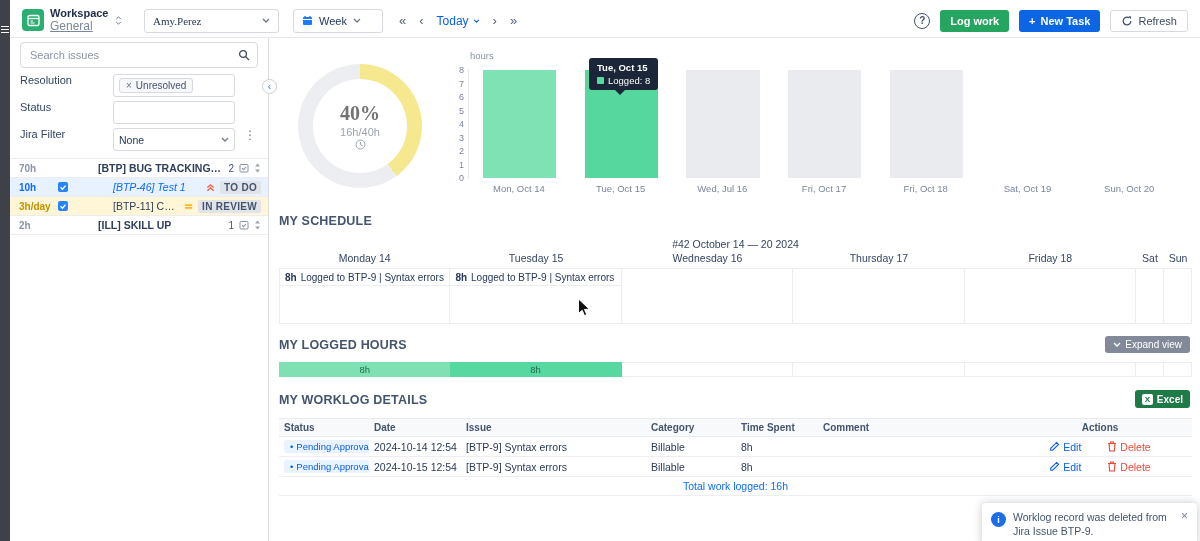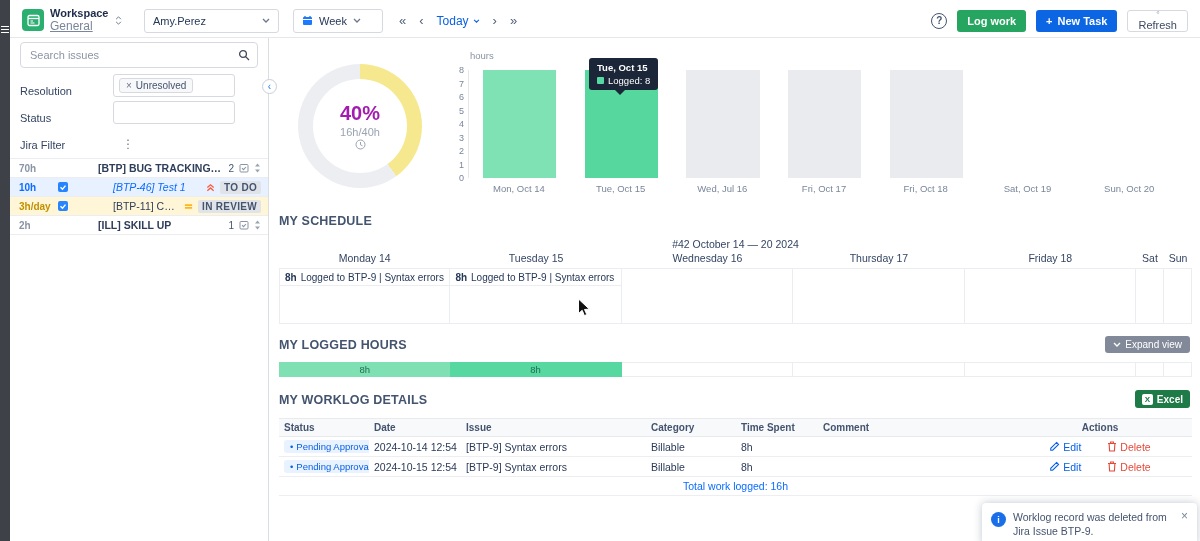--- a/index.html
+++ b/index.html
@@ -16,44 +16,44 @@
   .topbar { position:absolute; left:10px; top:4px; width:1190px; height:34px; background:#fff;
             border-bottom:1px solid #E5E7EB; display:flex; align-items:center; padding:0 12px; z-index:5; }
   .ws { display:flex; align-items:center; gap:6px; width:116px; }
   .ws-icon { width:22px; height:22px; border-radius:4px; background:#2BAF71; display:flex; align-items:center; justify-content:center; flex:none; cursor:pointer; }
   .ws-text { line-height:1.05; }
   .ws-title { font-size:11px; font-weight:700; color:#1D2B4A; }
   .ws-sub { font-size:12px; color:#7A8699;text-decoration:underline; }
   .ws-caret { color:#6B778C; display:flex; flex-direction:column; gap:1px; cursor:pointer; }
   .select { height:24px; border:1px solid #D6DAE0; border-radius:3px; display:flex; align-items:center;
             padding:0 8px; font-size:11px; color:#253858; gap:6px; background:#fff; cursor:pointer; }
-  .user-select { width:135px; margin-left:6px; justify-content:space-between; }
+  .user-select { width:135px; margin-left:6px; justify-content:space-between;font-family:Liberation Serif, serif; }
   .period-select { width:90px; margin-left:14px; }
   .chev-svg { color:#6B778C; }
   .nav { display:flex; align-items:center; gap:13px; margin-left:16px; color:#505F79; font-size:13px; }
   .nav-btn { cursor:pointer; }
   .today { color:#0B61E4; font-size:12px; display:flex; gap:4px; align-items:center; cursor:pointer; }
   .today .chev-svg { color:#0B61E4; }
   .tb-right { margin-left:auto; display:flex; align-items:center; gap:10px; }
   .help { width:16px; height:16px; border:1.5px solid #44546F; border-radius:50%; font-size:10px; font-weight:700;
           color:#44546F; display:flex; align-items:center; justify-content:center; cursor:pointer; }
   .btn { height:22px; border:none; border-radius:3px; font-size:11px; font-weight:700; padding:0 10px;
          display:flex; align-items:center; gap:5px; font-family:inherit; cursor:pointer; }
   .btn-green { background:#25A55F; color:#fff; }
   .btn-blue { background:#0C66E4; color:#fff; }
-  .btn-ghost { background:#fff; color:#3D4B63; border:1px solid #D6DAE0; font-weight:400;flex-direction:column; }
+  .btn-ghost { background:#fff; color:#3D4B63; border:1px solid #D6DAE0; font-weight:400; }
 
   
   .sidebar { position:absolute; left:10px; top:34px; width:259px; height:507px; background:#fff; border-right:1px solid #DADDE2; z-index:2; }
   .search-wrap { margin:8px 10px 4px; position:relative; }
   .search-input { width:100%; height:26px; border:1px solid #D6DAE0; border-radius:4px; padding:0 26px 0 9px;
                   font-size:11px; color:#253858; font-family:inherit; }
   .search-input::placeholder { color:#8C95A5; }
   .search-icon { position:absolute; right:8px; top:7px; }
-  .f-row { display:flex; align-items:flex-end; padding:2px 10px; height:27px; }
+  .f-row { display:flex; align-items:flex-start; padding:2px 10px; height:27px; }
   .f-label { width:93px; font-size:11px; color:#344563; }
   .f-field { width:122px; height:23px; border:1px solid #D6DAE0; border-radius:3px; display:flex; align-items:center;
              padding:0 5px; font-size:10.5px; background:#fff; }
   .chip { display:flex; align-items:center; gap:4px; border:1px solid #D6DAE0; background:#F7F8FA; border-radius:3px;
           padding:1px 6px; font-size:10px; color:#44546F; }
   .chip-x { cursor:pointer; color:#6B778C; }
   .f-select { justify-content:space-between; cursor:pointer; }
   .dots { margin-left:9px; color:#6B778C; font-size:12px; cursor:pointer; }
   .issues { margin-top:5px; border-top:1px solid #ECEDF0; }
   .issue { display:flex; align-items:center; height:19px; padding:0 7px 0 9px; border-bottom:1px solid #ECEDF0;
@@ -74,21 +74,21 @@
 
   
   .main { position:absolute; left:270px; top:34px; width:930px; height:507px; background:#fff; }
   .sec-title { position:absolute; left:9px; font-size:12.5px; font-weight:700; color:#44546F; letter-spacing:.2px; }
 
   
   .donut { position:absolute; left:28px; top:30px; width:124px; height:124px; border-radius:50%;
            display:flex; align-items:center; justify-content:center; }
   .donut-hole { width:94px; height:94px; border-radius:50%; background:#fff; display:flex; flex-direction:column;
                 align-items:center; justify-content:center; gap:1px; }
-  .donut-pct { font-size:20px; font-weight:700; color:#a21caf; }
+  .donut-pct { font-size:20px; font-weight:700; color:#737373;font-family:Liberation Serif, serif; }
   .donut-hours { font-size:11px; color:#9AA3B0; }
 
   
   .chart { position:absolute; left:170px; top:12px; width:748px; height:160px; }
   .hours-label { position:absolute; left:30px; top:4px; font-size:9.5px; color:#8A94A4; }
   .yaxis { position:absolute; left:0; top:19px; width:24px; height:118px; display:flex; flex-direction:column;
            justify-content:space-between; align-items:flex-end; font-size:9px; color:#7A8699; }
   .plot { position:absolute; left:28px; top:24px; width:712px; height:108px; border-left:1px solid #E3E6EA; }
   .bars { display:flex; height:100%; align-items:flex-end; }
   .bar-col { flex:1; display:flex; justify-content:center; align-items:flex-end; height:100%; }
@@ -261,20 +261,26 @@
         <span>Unresolved</span>
       </span>
     </div>
   </div>
   <div class="f-row">
     <span class="f-label">Status</span>
     <input class="f-field" value="" style="">
   </div>
   <div class="f-row">
     <span class="f-label">Jira Filter</span>
+    <div class="f-field f-select">
+      <span>None</span>
+      <svg class="chev-svg" width="8" height="5" viewBox="0 0 8 5">
+          <path d="M1 1l3 3 3-3" fill="none" stroke="#6B778C" stroke-width="1.3"></path>
+        </svg>
+    </div>
     <span class="dots">⋮</span>
   </div>
 
   <div class="issues">
     <div class="issue issue-proj">
       <span class="time">70h</span>
       <span class="title">[BTP] BUG TRACKING PROJECT</span>
       <span class="count">2</span>
       <svg width="10" height="10" viewBox="0 0 10 10">
           <rect x="1" y="1.5" width="8" height="7.5" rx="1" fill="none" stroke="#8A94A4"></rect>

